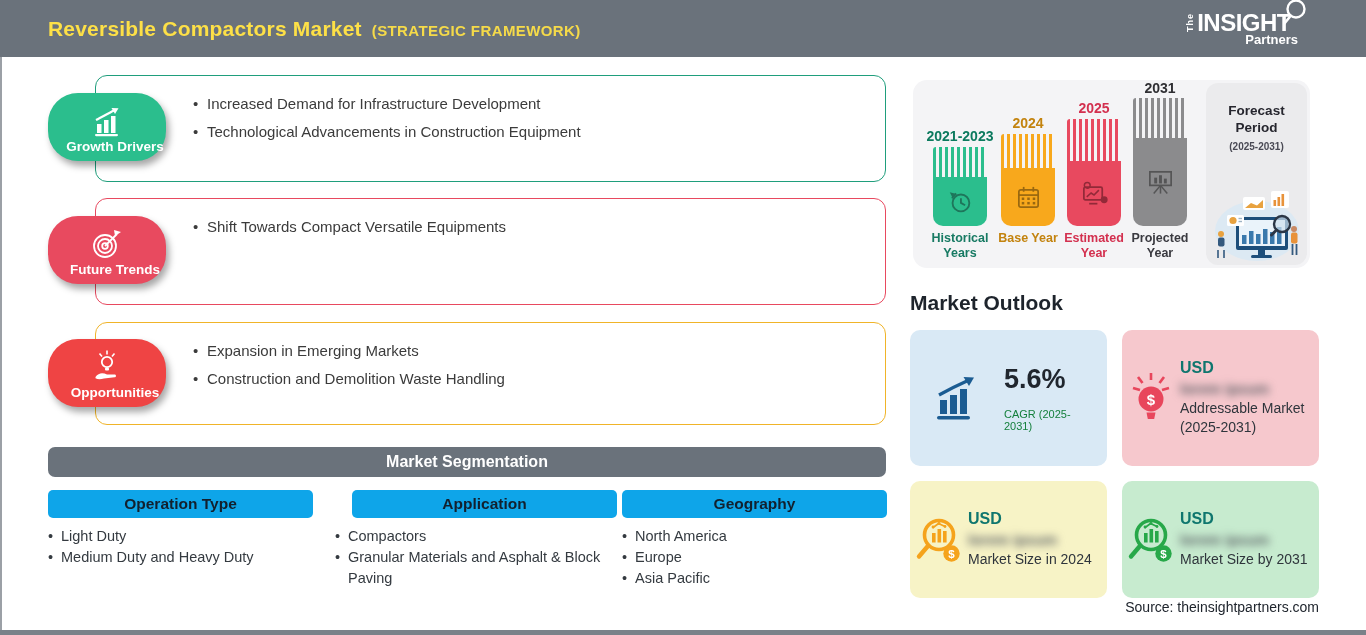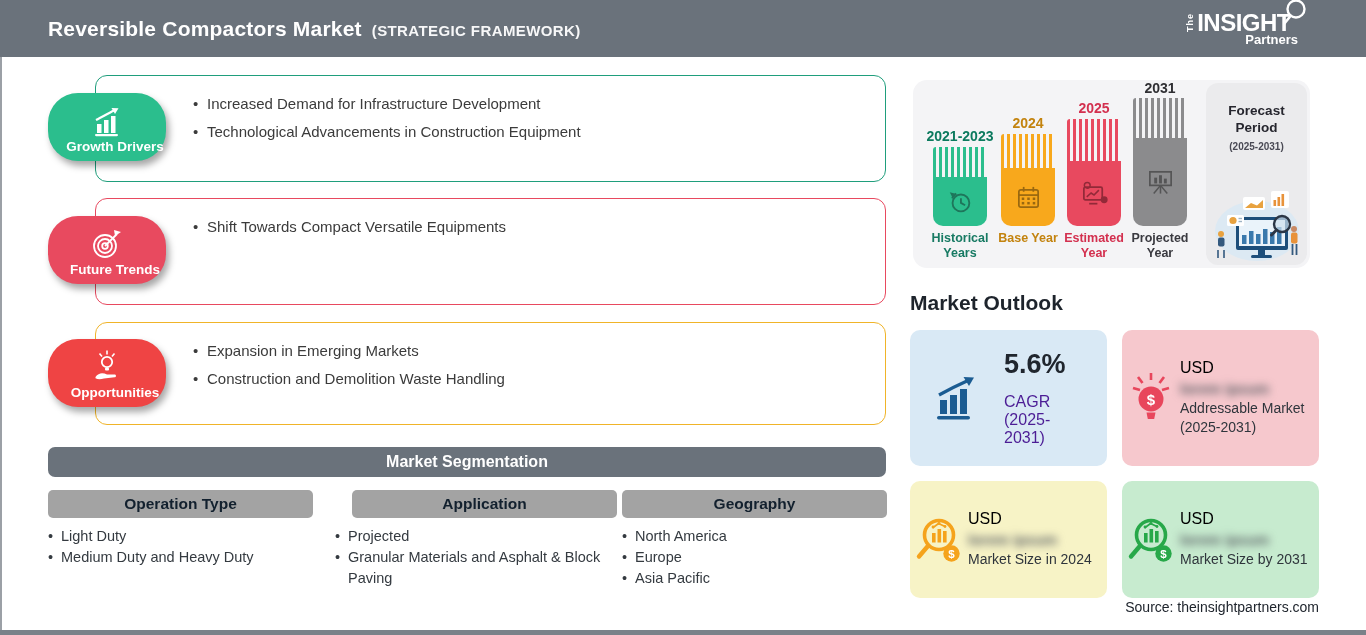--- a/index.html
+++ b/index.html
@@ -7,21 +7,21 @@
   body {
     font-family:"Liberation Sans","DejaVu Sans",sans-serif;
     background:#ffffff; position:relative; overflow:hidden;
   }
 
   
   .header {
     position:absolute; left:0; top:0; width:1366px; height:57px;
     background:#6A727B; display:flex; align-items:center;
   }
-  .header-titles { margin-left:48px; display:flex; align-items:baseline; gap:10px; color:#ffffff; }
+  .header-titles { margin-left:48px; display:flex; align-items:baseline; gap:10px; color:#fde047; }
   .header-title  { font-size:21px; font-weight:700; letter-spacing:.2px; }
   .header-subtitle { font-size:15px; font-weight:600; opacity:.95; letter-spacing:.4px; }
 
   .logo { position:absolute; right:56px; top:9px; color:#fff; }
   .logo-row { display:flex; align-items:center; }
   .logo-the {
     writing-mode:vertical-rl; transform:rotate(180deg);
     font-size:9px; font-weight:700; letter-spacing:1px; margin-right:2px;
   }
   .logo-insight { font-size:24px; font-weight:800; letter-spacing:-.5px; }
@@ -54,21 +54,21 @@
   #badge-trends  { top:216px; background:#E84A5F; }
   #badge-opps    { top:339px; background:#ef4444; }
 
   
   .seg-bar {
     position:absolute; left:48px; top:447px; width:838px; height:30px;
     background:#6A727B; border-radius:7px; display:flex; align-items:center; justify-content:center;
     color:#fff; font-size:16px; font-weight:700;
   }
   .seg-col-header {
-    position:absolute; top:490px; width:265px; height:28px; background:#a3a3a3;
+    position:absolute; top:490px; width:265px; height:28px; background:#0ea5e9;
     border-radius:5px; display:flex; align-items:center; justify-content:center;
     font-size:15.5px; font-weight:700; color:#12202E;
   }
   #seg-h-0 { left:48px; } #seg-h-1 { left:352px; } #seg-h-2 { left:622px; }
   .seg-list { position:absolute; top:526px; width:272px; list-style:none; }
   #seg-l-0 { left:48px; } #seg-l-1 { left:335px; } #seg-l-2 { left:622px; }
   .seg-list li {
     position:relative; padding-left:13px; font-size:14.5px; color:#343a40;
     line-height:20.5px; margin-bottom:0.5px;
   }
@@ -121,22 +121,22 @@
   
   .outlook-title { position:absolute; left:910px; top:291px; font-size:21px; font-weight:700; color:#1E242C; }
   .card { position:absolute; border-radius:10px; display:flex; align-items:center; }
   #card-0 { left:910px;  top:330px; width:197px; height:136px; background:#D9E9F5; padding:0 10px 0 18px; gap:18px; }
   #card-1 { left:1122px; top:330px; width:197px; height:136px; background:#F6C8CD; }
   #card-2 { left:910px;  top:481px; width:197px; height:117px; background:#F7F3C6; }
   #card-3 { left:1122px; top:481px; width:197px; height:117px; background:#C7EBCF; }
   .card .icon-col { width:58px; display:flex; justify-content:center; flex-shrink:0; line-height:0; }
   .card .text-col { flex:1; padding-right:8px; }
   .card-value { font-size:27px; font-weight:800; color:#20262E; }
-  .card-sub   { font-size:16px; color:#4c1d95; margin-top:13px; }
-  .card-currency { font-size:16px; font-weight:400; color:#000000; }
+  .card-sub   { font-size:11px; color:#15803d; margin-top:13px; }
+  .card-currency { font-size:16px; font-weight:700; color:#0f766e; }
   .card-masked {
     display:inline-block; font-size:15px; font-weight:700; color:#555a60;
     filter:blur(4px); margin:3px 0 2px 0; white-space:nowrap;
   }
   .card-label { font-size:14px; color:#2F353C; line-height:1.35; }
 
   .source-note { position:absolute; right:47px; top:599px; font-size:14px; color:#20262E; }
 
   
   .bottom-strip { position:absolute; left:0; top:630px; width:1366px; height:5px; background:#7A8189; }
@@ -228,21 +228,21 @@
 
 <div class="seg-col-header" id="seg-h-0">Operation Type</div>
 <div class="seg-col-header" id="seg-h-1">Application</div>
 <div class="seg-col-header" id="seg-h-2">Geography</div>
 
 <ul class="seg-list" id="seg-l-0">
   <li>Light Duty</li>
   <li>Medium Duty and Heavy Duty</li>
 </ul>
 <ul class="seg-list" id="seg-l-1">
-  <li>Projected</li>
+  <li>Compactors</li>
   <li>Granular Materials and Asphalt &amp; Block Paving</li>
 </ul>
 <ul class="seg-list" id="seg-l-2">
   <li>North America</li>
   <li>Europe</li>
   <li>Asia Pacific</li>
 </ul>
 
 <div class="timeline">
   <span class="tl-year" id="tly-0">2021-2023</span>

